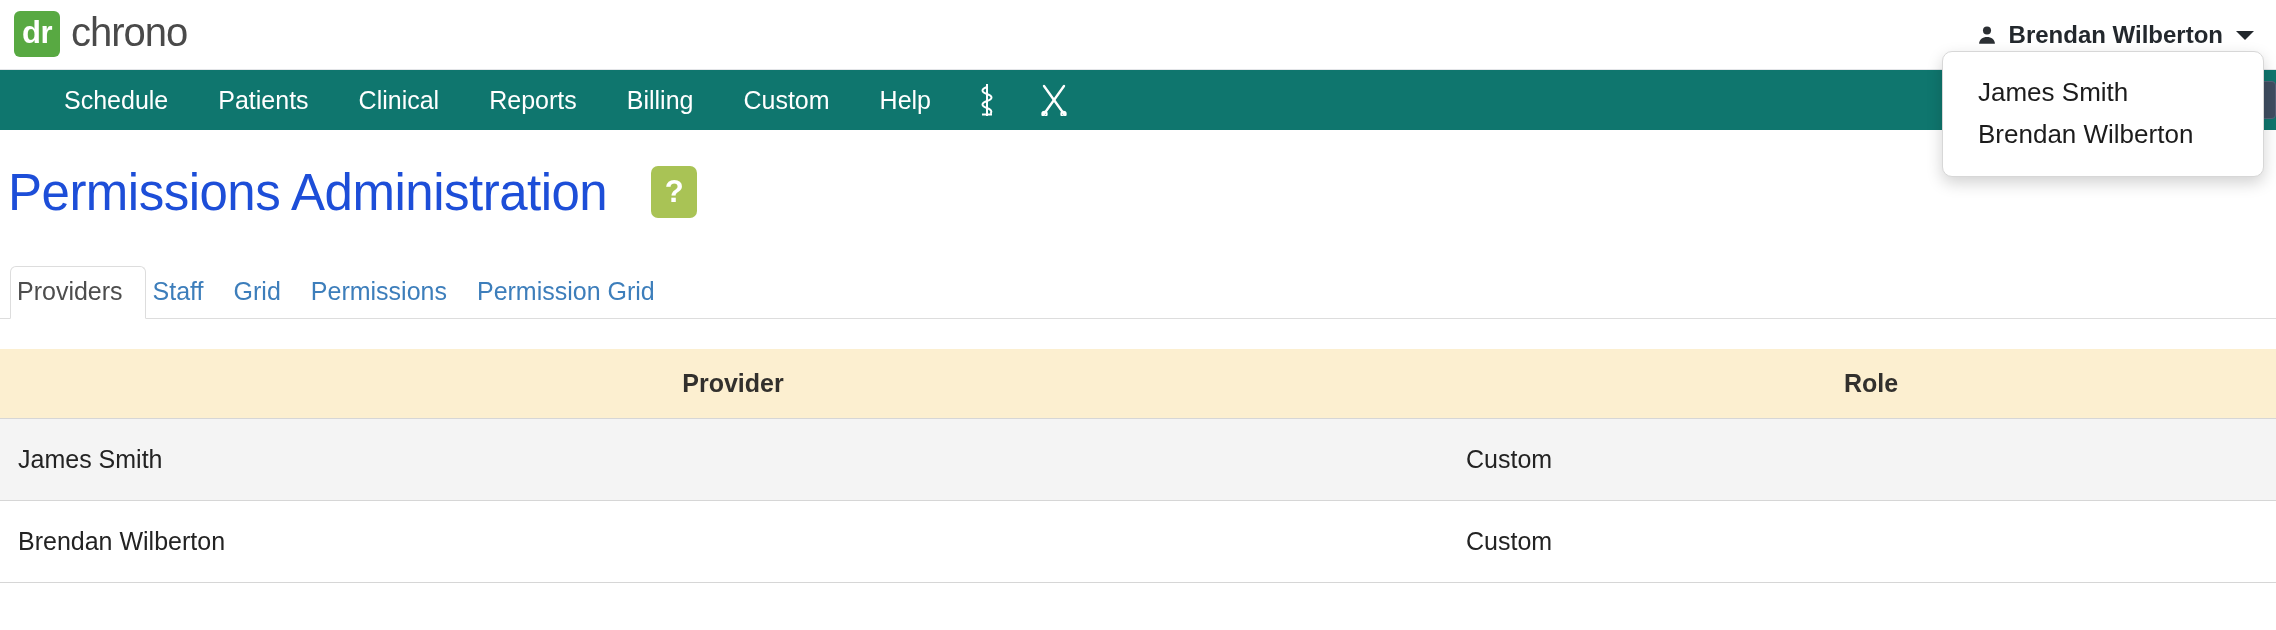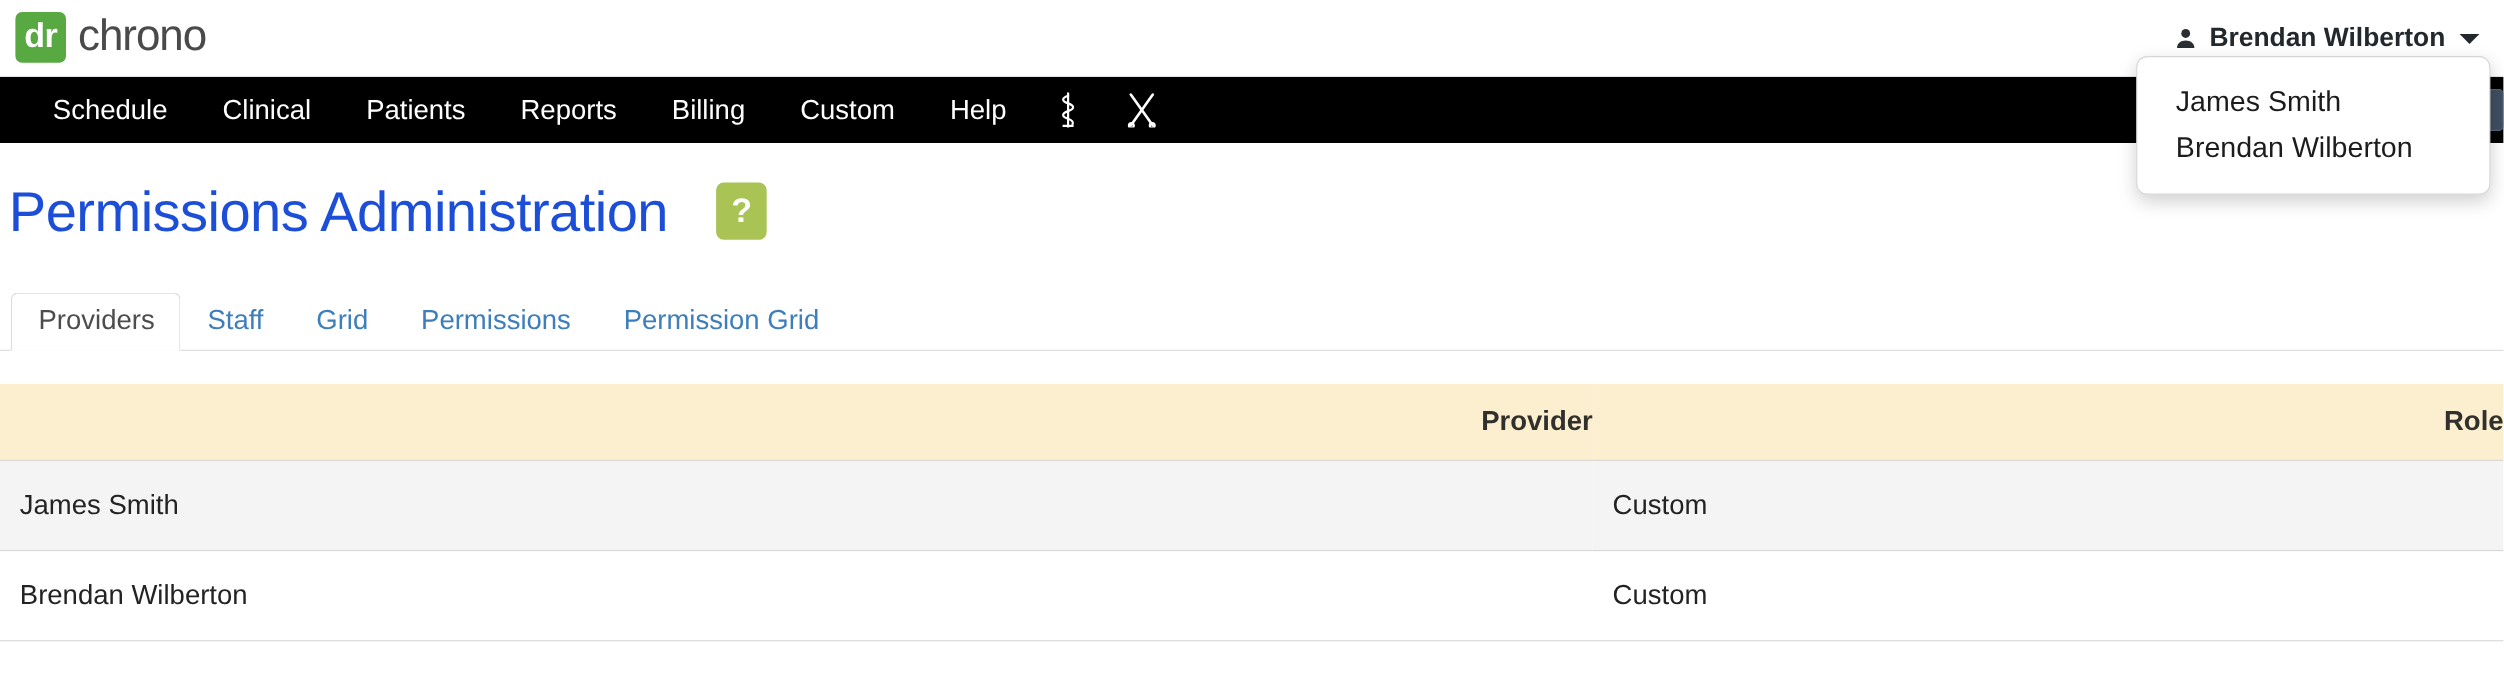--- a/index.html
+++ b/index.html
@@ -75,24 +75,24 @@
     border-left: 9px solid transparent;
     border-right: 9px solid transparent;
     border-top: 9px solid #23282d;
     margin-left: 2px;
   }
 
   
   .navbar {
     position: relative;
     height: 60px;
-    background: #000000;
+    background: #0f766e;
     display: flex;
     align-items: flex-end;
-    padding-left: 23px;
+    padding-left: 39px;
   }
   .nav-item {
     color: #ffffff;
     font-size: 25px;
     text-decoration: none;
     padding: 0 25px;
     white-space: nowrap;
     line-height: 60px;
   }
   .nav-icon-item {
@@ -186,21 +186,21 @@
     left: 0; right: 0; bottom: 0;
     height: 1px;
     background: #dddddd;
   }
   .tab {
     position: relative;
     z-index: 2;
     font-size: 25px;
     color: #3d7ebb;
     text-decoration: none;
-    padding: 12px 22px 14px 24px;
+    padding: 12px 22px 14px 6px;
     line-height: 1;
     white-space: nowrap;
     border: 1px solid transparent;
     border-radius: 6px 6px 0 0;
     cursor: pointer;
   }
   .tab.active {
     color: #4d4d4d;
     background: #ffffff;
     border-color: #dddddd;
@@ -209,21 +209,21 @@
 
   
   .ptable {
     width: 100%;
     border-collapse: collapse;
     margin-top: 30px;
     table-layout: fixed;
   }
   .ptable th {
     background: #fcefd0;
-    text-align: right;
+    text-align: center;
     font-size: 25px;
     font-weight: bold;
     color: #32302d;
     padding: 20px 0 20px 18px;
     border-bottom: 1px solid #d6d6d6;
     margin-left: 48px;
   }
   .ptable td {
     font-size: 25px;
     color: #232323;
@@ -252,22 +252,22 @@
     </svg>
     <span class="user-name">Brendan Wilberton</span>
     <span class="caret-down"></span>
   </div>
 
 </div>
 
 <div class="navbar">
 
   <a class="nav-item" href="#">Schedule</a>
+  <a class="nav-item" href="#">Patients</a>
   <a class="nav-item" href="#">Clinical</a>
-  <a class="nav-item" href="#">Patients</a>
   <a class="nav-item" href="#">Reports</a>
   <a class="nav-item" href="#">Billing</a>
   <a class="nav-item" href="#">Custom</a>
   <a class="nav-item" href="#">Help</a>
 
   <span class="nav-icon-item">
     <svg width="18" height="34" viewBox="0 0 18 34">
       <line x1="9" y1="1" x2="9" y2="33" stroke="#ffffff" stroke-width="2"></line>
       <path d="M9 4 C3 6 3 9 9 11 C15 13 15 16 9 18 C3 20 3 23 9 25 C13 26.5 14 28 13 30" fill="none" stroke="#ffffff" stroke-width="2" stroke-linecap="round"></path>
       <line x1="4" y1="31.5" x2="14" y2="31.5" stroke="#ffffff" stroke-width="2"></line>

